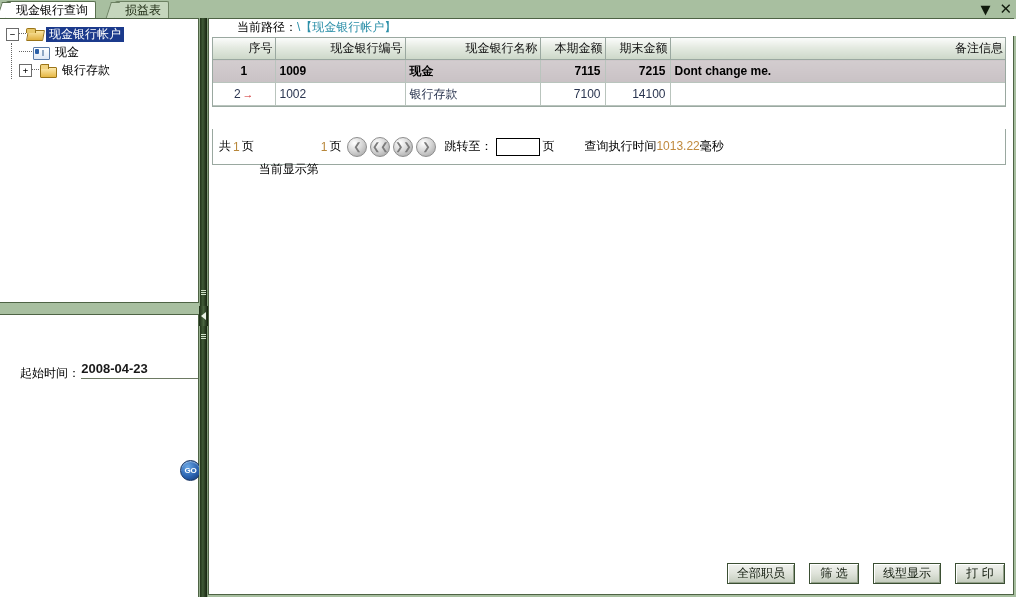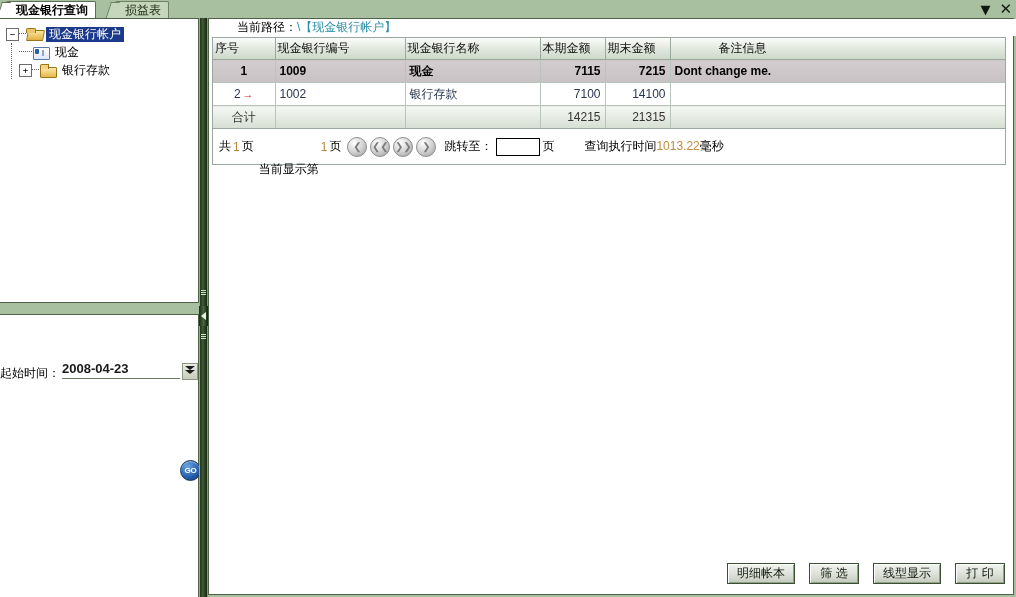--- a/index.html
+++ b/index.html
@@ -28,21 +28,21 @@
     font-size: 12px;
     padding: 0 7px 0 10px;
     box-sizing: border-box;
   }
   .tab .tlabel { line-height: 12px; white-space: nowrap; }
   .tab.active {
     left: 6px;
     background: #ffffff;
     border-top: 1px solid #5a7050;
     border-right: 1px solid #5a7050;
-    font-weight: bold;
+    font-weight: normal;
     color: #000;
     border-top-left-radius: 2px;
     border-top-right-radius: 2px;
     transform: skewX(0deg);
   }
   .tab.active::before {
     content: "";
     position: absolute; left: -7px; top: 0px; width: 8px; height: 17px;
     background: #ffffff;
     border-left: 1px solid #5a7050;
@@ -143,21 +143,21 @@
   .ic-card::after {
     content:""; position:absolute; left:3px; top:4px; width:4px; height:5px;
     background:#2a5fa8; border-radius:1px;
     box-shadow: 6px 0 0 -1px #8fa7c4, 6px 3px 0 -1px #8fa7c4;
   }
   .tlabelnode { padding: 0 3px; line-height: 15px; white-space: nowrap; }
   .tlabelnode.sel { background:#1b3a8c; color:#fff; }
 
   
   .formbody { padding-top: 44px; }
-  .frow { display: flex; align-items: flex-end; height: 22px; margin: 0 0 15px 0; padding-left: 0; }
+  .frow { display: flex; align-items: flex-end; height: 22px; margin: 0 0 15px 0; padding-left: 20px; }
   .flabel { width: 62px; font-size: 12px; white-space: nowrap; line-height: 16px; }
   .fctrl { position: relative; width: 118px; height: 19px; }
   .fval {
     position: absolute; left: 0; bottom: 2px; width: 100%;
     border-bottom: 1px solid #6d7a63;
     font-size: 13px; font-weight: bold; color: #1a1a1a;
     line-height: 16px; height: 17px;
     font-family: "Liberation Sans", sans-serif;
   }
   .spin {
@@ -252,21 +252,21 @@
     box-sizing: border-box;
     background:#fff;
   }
   table.grid { border-collapse: collapse; width: 100%; table-layout: fixed; }
   table.grid th {
     height: 21px;
     background: linear-gradient(#fbfcfb 0%, #e4eae1 45%, #cdd8c9 100%);
     border-right: 1px solid #9aa8a0;
     border-bottom: 1px solid #9aa8a0;
     font-size: 12px; font-weight: normal; color: #111;
-    text-align: left;
+    text-align: right;
     padding: 0 2px;
   }
   table.grid th:last-child { border-right: none; padding-left: 48px; }
   table.grid td {
     height: 22px;
     border-right: 1px solid #b9c4bd;
     border-bottom: 1px solid #b9c4bd;
     font-size: 12px;
     padding: 0 4px;
     color: #2a3550;
@@ -444,28 +444,20 @@
             <td>Dont change me.</td>
           </tr>
           <tr>
             <td class="c"><span>2</span><span class="redarrow">→</span></td>
             <td>1002</td>
             <td>银行存款</td>
             <td class="num">7100</td>
             <td class="num">14100</td>
             <td></td>
           </tr>
-          <tr class="r-total">
-            <td class="c">合计</td>
-            <td></td>
-            <td></td>
-            <td class="num">14215</td>
-            <td class="num">21315</td>
-            <td></td>
-          </tr>
         </tbody>
       </table>
     </div>
 
     <div id="pager">
       <span class="pgtxt">共</span>
       <span class="pnum">1</span>
       <span class="pgtxt">页</span>
       <span class="pgtxt" style="margin-left:5px;margin-top:46px;">当前显示第</span>
       <span class="pnum">1</span>
@@ -481,20 +473,20 @@
       <span class="pgtxt">跳转至：</span>
       <span id="jumpbox"></span>
       <span class="pgtxt">页</span>
 
       <span id="qtime">
         <span>查询执行时间</span><span class="qnum">1013.22</span><span>毫秒</span>
       </span>
     </div>
 
     <div id="btnbar">
-      <div class="gbtn">明细帐本</div>
+      <div class="gbtn">全部职员</div>
       <div class="gbtn">筛 选</div>
       <div class="gbtn">线型显示</div>
       <div class="gbtn">打 印</div>
     </div>
 
   </div>
 </div>
 
 </body></html>

